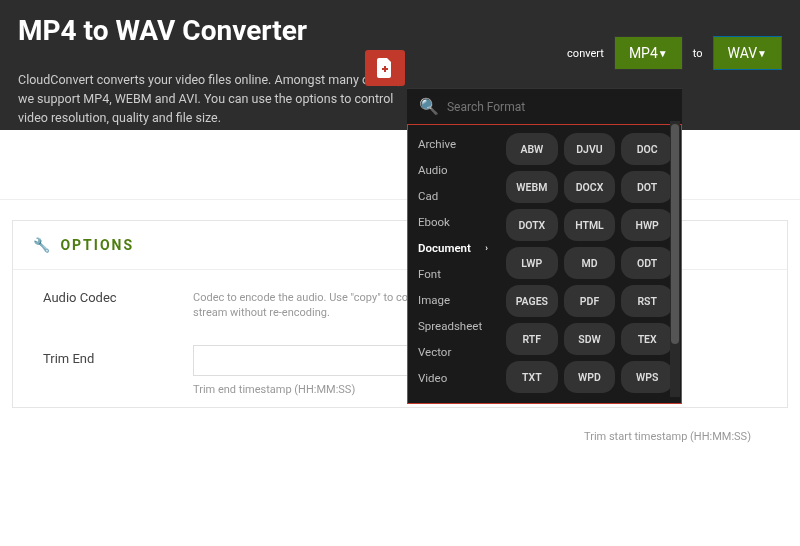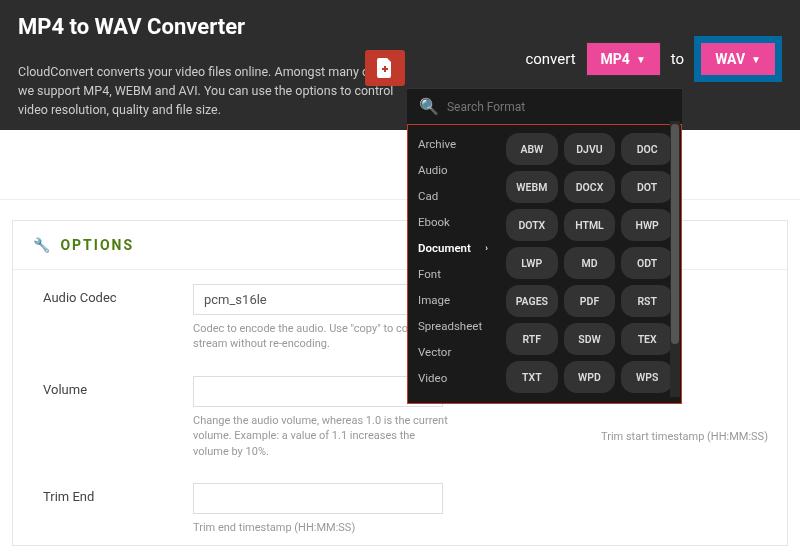--- a/index.html
+++ b/index.html
@@ -1,37 +1,37 @@
 <!DOCTYPE html>
 <html><head>
 <meta charset="utf-8">
 <style>
 *{margin:0;padding:0;box-sizing:border-box;font-family:-apple-system,BlinkMacSystemFont,"Segoe UI",Roboto,sans-serif}
 body{width:800px;height:546px;overflow:hidden;background:#fff;position:relative}
 .header{background:#2d2d2d;color:#fff;padding:14px 18px 18px;height:130px}
-.title{font-size:22px;font-weight:700;margin-bottom:24px}
+.title{font-size:28px;font-weight:700;margin-bottom:24px}
 .desc{font-size:12.5px;color:#ccc;line-height:1.5;max-width:400px}
 .convert-strip{position:absolute;right:18px;top:36px;display:flex;align-items:center;gap:10px;color:#fff}
-.convert-label{font-size:15px}
-.fmt-btn{background:#ec4899;color:#fff;border:1px solid #333;padding:8px 14px;font-size:14px;font-weight:700;display:flex;align-items:center;gap:6px;cursor:pointer}
-.fmt-btn.red{border:7px solid #0369a1}
+.convert-label{font-size:11px}
+.fmt-btn{background:#4d7c0f;color:#fff;border:1px solid #333;padding:8px 14px;font-size:14px;font-weight:400;display:flex;align-items:center;gap:0;cursor:pointer}
+.fmt-btn.red{border:1px solid #0369a1}
 .chev{font-size:10px}
 .toolbar{background:#fff;border-bottom:1px solid #eee;height:70px;position:relative}
 .select-btn{position:absolute;left:365px;top:50px;background:#c0392b;color:#fff;width:40px;height:36px;display:flex;align-items:center;justify-content:center;border-radius:3px;cursor:pointer}
 .select-btn svg{width:16px;height:20px}
 .options-panel{margin:20px 12px 0;border:1px solid #e5e5e5;background:#fff}
 .options-head{padding:16px 20px;display:flex;align-items:center;gap:10px;border-bottom:1px solid #eee}
 .options-head .wrench{font-size:14px;color:#555}
 .options-head .lbl{font-size:14px;font-weight:700;letter-spacing:2px;color:#4d7c0f}
 .opt-row{padding:14px 30px 10px;display:flex;gap:20px}
 .opt-label{width:130px;font-size:13px;color:#444;padding-top:6px}
 .opt-body{flex:1}
 .opt-input{width:250px;border:1px solid #ddd;padding:7px 10px;font-size:13px;color:#555}
 .opt-hint{font-size:11px;color:#999;margin-top:6px;max-width:260px;line-height:1.4}
-.trim-start-hint{position:absolute;left:601px;top:430px;font-size:11px;color:#999}
+.trim-start-hint{position:absolute;left:584px;top:430px;font-size:11px;color:#999}
 .format-dropdown{position:absolute;left:407px;top:88px;width:275px;background:#1a1a1a;z-index:100;border-top:1px solid #333}
 .search-row{padding:8px 12px;display:flex;align-items:center;gap:8px;color:#888}
 .search-row input{background:transparent;border:none;color:#aaa;font-size:12px;flex:1;outline:none}
 .cat-panel{border:1px solid #c0392b;display:flex;height:280px}
 .cat-list{width:90px;background:#1a1a1a;padding:6px 0}
 .cat-item{padding:6px 10px;font-size:11.5px;color:#bbb;cursor:pointer;display:flex;align-items:center;justify-content:space-between}
 .cat-item.active{color:#fff;font-weight:600}
 .cat-item .arrow{font-size:9px}
 .fmt-grid{flex:1;padding:8px;display:grid;grid-template-columns:repeat(3,1fr);gap:6px;align-content:start;overflow-y:auto}
 .fmt-tile{background:#333;color:#ddd;font-size:10.5px;font-weight:600;height:32px;display:flex;align-items:center;justify-content:center;cursor:pointer;border-radius:13px}
@@ -67,32 +67,24 @@
 
 <div class="options-panel">
   <div class="options-head">
     <span class="wrench">🔧</span>
     <span class="lbl">OPTIONS</span>
   </div>
 
   <div class="opt-row">
     <div class="opt-label">Audio Codec</div>
     <div class="opt-body">
-      <input class="opt-input" value="pcm_s16le" style="">
       <div class="opt-hint">Codec to encode the audio. Use "copy" to copy the stream without re-encoding.</div>
     </div>
   </div>
 
-  <div class="opt-row">
-    <div class="opt-label">Volume</div>
-    <div class="opt-body">
-      <input class="opt-input" value="" style="">
-      <div class="opt-hint">Change the audio volume, whereas 1.0 is the current volume. Example: a value of 1.1 increases the volume by 10%.</div>
-    </div>
-  </div>
 
   <div class="opt-row">
     <div class="opt-label">Trim End</div>
     <div class="opt-body">
       <input class="opt-input" value="" style="">
       <div class="opt-hint">Trim end timestamp (HH:MM:SS)</div>
     </div>
   </div>
 </div>
 

